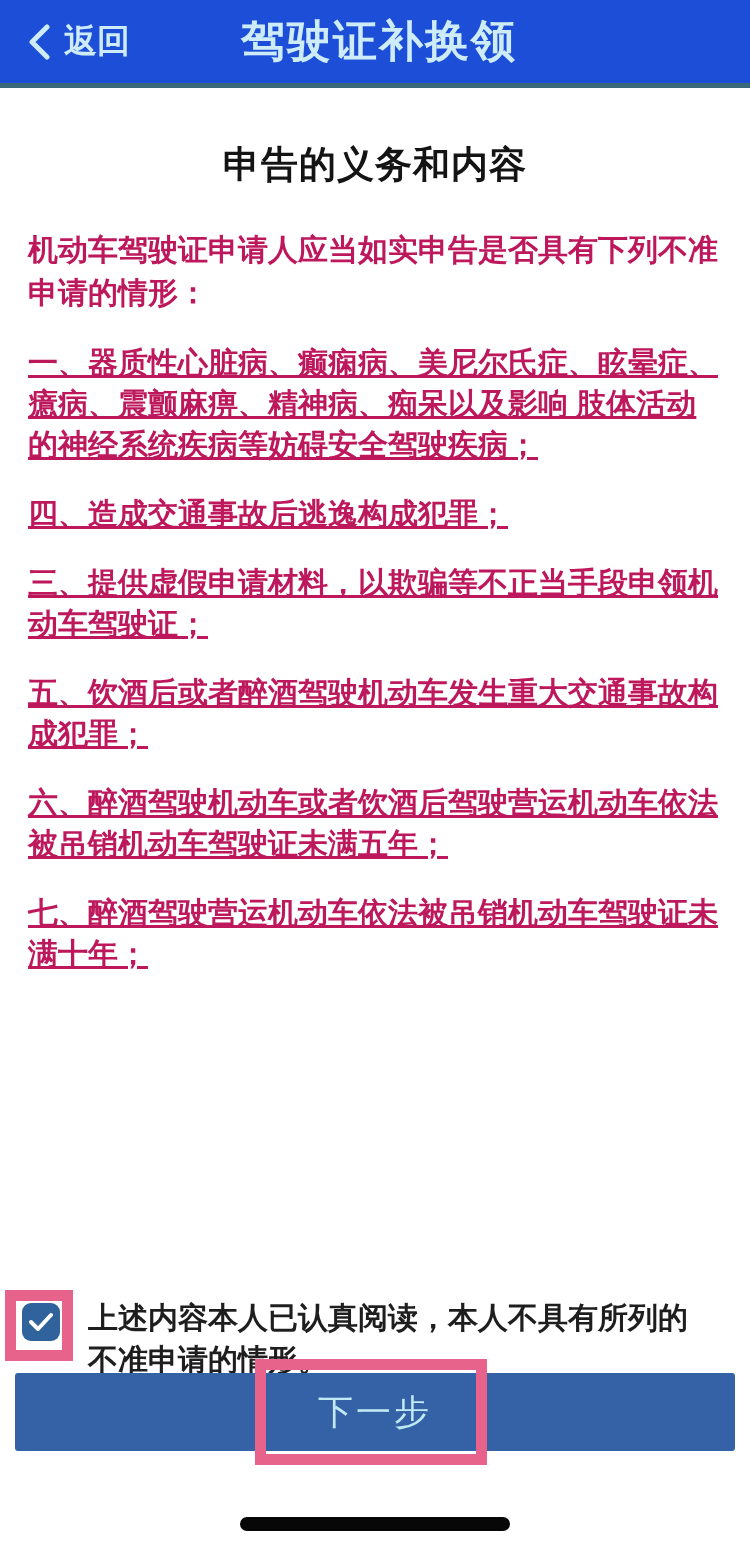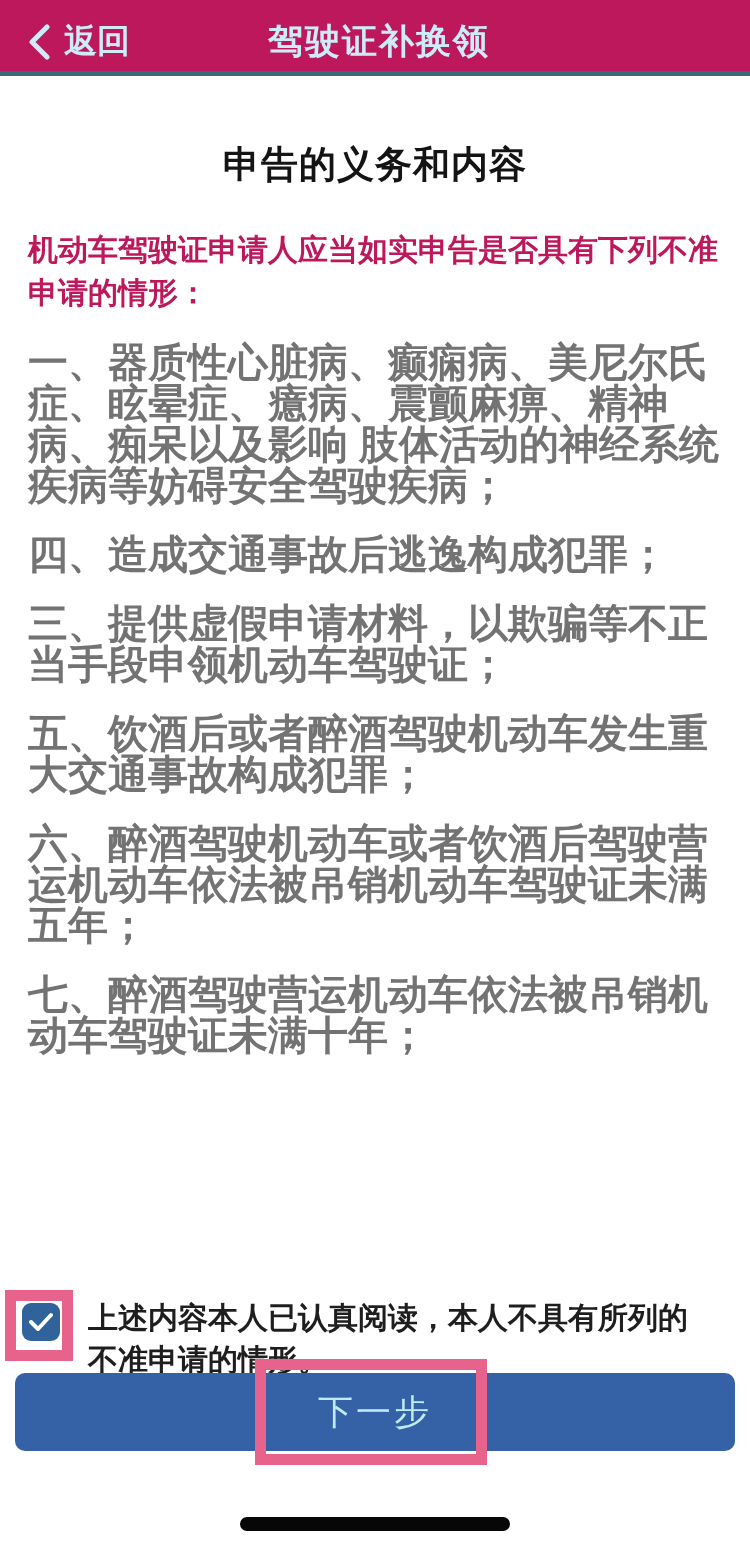--- a/index.html
+++ b/index.html
@@ -10,35 +10,35 @@
     margin:0 auto;
     background:#ffffff;
     overflow:hidden;
     font-family:"Liberation Sans","DejaVu Sans",sans-serif;
     color:#1c1c1c;
   }
 
   
   .navbar {
     position:absolute; top:0; left:0; right:0;
-    height:76px;
-    background:#be185d;
+    height:88px;
+    background:#1d4ed8;
     border-bottom:5px solid #3a6a79;
   }
   .back-btn {
     position:absolute; left:28px; top:0; height:83px;
     display:flex; align-items:center; gap:14px;
     color:#cdecf8; font-size:33px; font-weight:600;
     cursor:pointer;
   }
   .chevron { width:22px; height:36px; display:block; }
   .navbar-title {
     position:absolute; left:8px; right:0; top:0; height:83px;
     display:flex; align-items:center; justify-content:center;
-    color:#cdecf8; font-size:35px; font-weight:700;
+    color:#cdecf8; font-size:44px; font-weight:700;
     letter-spacing:2px;
     pointer-events:none;
     border-radius:9px;
   }
 
   
   .content {
     position:absolute; top:88px; left:0; right:0; height:1195px;
     padding:0 28px; overflow:hidden;
   }
@@ -48,22 +48,23 @@
     font-size:37px; font-weight:700; color:#141414;
     letter-spacing:1px;
   }
   .intro {
     margin-top:38px;
     font-size:30px; font-weight:700; color:#be185d;
     line-height:43px;
   }
   .item {
     margin-top:28px;
-    font-size:40px; font-weight:600; color:#737373;
+    font-size:30px; font-weight:600; color:#be185d;
     line-height:41px;
+    text-decoration:underline;
   }
   .item:first-of-type { margin-top:32px; }
 
   
   .consent-row {
     position:absolute; top:1283px; left:0; right:0;
     padding:14px 44px 0 88px;
     font-size:30px; font-weight:600; line-height:42px; color:#1e1e1e;
   }
   .checkbox-highlight {
@@ -80,21 +81,21 @@
     border-radius:9px;
     display:flex; align-items:center; justify-content:center;
     cursor:pointer;
   }
   .checkmark { width:24px; height:20px; display:block; }
 
   
   .next-button {
     position:absolute; top:1373px; left:15px; right:15px; height:78px;
     background:#3562a7;
-    border:none; border-radius:10px;
+    border:none; border-radius:3px;
     display:flex; align-items:center; justify-content:center;
     color:#bfe9f3; font-size:35px; font-weight:500;
     letter-spacing:3px;
     font-family:inherit;
     cursor:pointer;
   }
   .button-highlight {
     position:absolute; top:1359px; left:255px;
     width:232px; height:106px;
     border:11px solid #e7638c;

